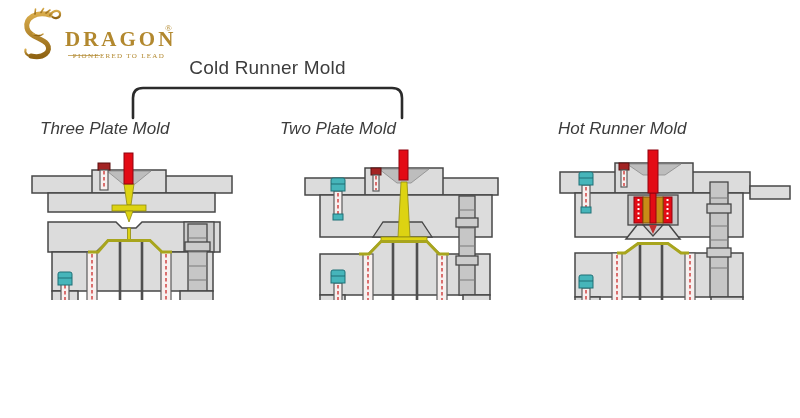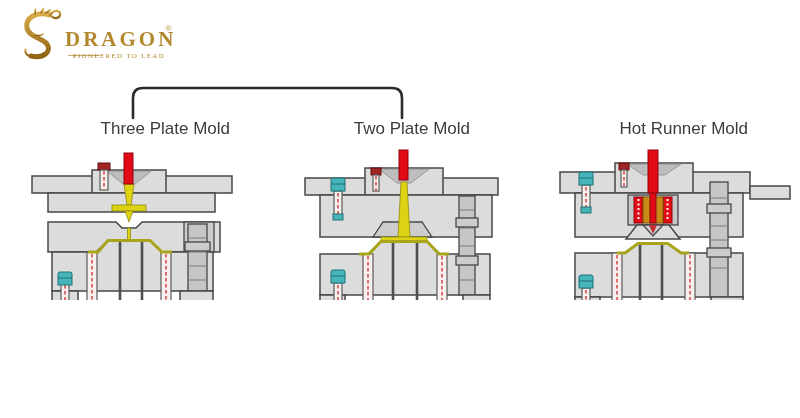--- a/index.html
+++ b/index.html
@@ -1,20 +1,20 @@
 <!DOCTYPE html>
 <html style="--sprue-red: #e30b15; --runner-yellow: #ddd312; --part-outline-olive: #a8a51d; --screw-teal: #46b5ba; --pin-dash-red: #d24444; --plate-light: #dcdcdc; --plate-mid: #cccccc; --plate-dark: #b3b3b3; --outline: #474747; --logo-gold: #b2882e; --label-text: #3c3c3c;"><head>
 <meta charset="utf-8">
 <style>
   html,body{margin:0;padding:0;background:#fff;}
   .page{position:relative;width:800px;height:300px;background:#fff;overflow:hidden;
         font-family:"Liberation Sans",sans-serif;}
   .abs{position:absolute;}
   .title{color:var(--label-text);font-size:19px;text-align:center;letter-spacing:.2px;}
-  .mold-label{color:var(--label-text);font-size:17px;text-align:right;}
+  .mold-label{color:var(--label-text);font-size:17px;text-align:left;font-style:italic;}
   
   .pl  {fill:var(--plate-light);stroke:var(--outline);stroke-width:1.5;}
   .pl2 {fill:var(--plate-mid);stroke:var(--outline);stroke-width:1.3;}
   .pl3 {fill:#c6c6c6;stroke:var(--outline);stroke-width:1.3;}
   .pl4 {fill:var(--plate-dark);stroke:var(--outline);stroke-width:1.3;}
   .wh  {fill:#ffffff;stroke:var(--outline);stroke-width:1.3;}
   .notch{fill:#bdbdbd;stroke:#8a8a8a;stroke-width:.8;}
   .red {fill:var(--sprue-red);stroke:#8f0510;stroke-width:1;}
   .redhead{fill:#a32424;stroke:#5c0f0f;stroke-width:1;}
   .redtip{fill:#c03030;stroke:none;}
@@ -50,20 +50,21 @@
       <path d="M21,52 C17,52 14.5,49 15.5,45.5" stroke="url(#gold)" stroke-width="2.2" fill="none" stroke-linecap="round"></path>
       <path d="M31,8.5 l2.5,-4 M25,10 l.5,-5 M36,9 l4,-3" stroke="url(#gold)" stroke-width="1.6" fill="none" stroke-linecap="round"></path>
       <path d="M23,30 c3,2 8,2 10,0" stroke="url(#gold)" stroke-width="1.6" fill="none" stroke-linecap="round"></path>
     </g>
     <text x="55" y="42" class="logo-brand">DRAGON</text>
     <text x="155" y="27" class="logo-small" font-size="9">®</text>
     <line x1="58" y1="51.5" x2="90" y2="51.5" stroke="#b2882e" stroke-width="0.7"></line>
     <text x="155" y="54" text-anchor="end" class="logo-small" font-size="7" letter-spacing="1.3">PIONEERED TO LEAD</text>
   </svg>
 
+  <div class="abs title" style="left:125px;top:57px;width:285px">Cold Runner Mold</div>
 
   <svg class="abs" style="left:125px;top:82px" width="285" height="42" viewBox="0 0 285 42">
     <path class="bracket" d="M8,36 L8,16 Q8,6 18,6 L267,6 Q277,6 277,16 L277,36"></path>
   </svg>
 
   <div class="abs mold-label" style="left:40px;top:119px;width:190px">Three Plate Mold</div>
   <div class="abs mold-label" style="left:280px;top:119px;width:190px">Two Plate Mold</div>
   <div class="abs mold-label" style="left:558px;top:119px;width:190px">Hot Runner Mold</div>
 
   <svg class="abs" style="left:10px;top:148px" width="245" height="215" viewBox="0 0 245 215">

